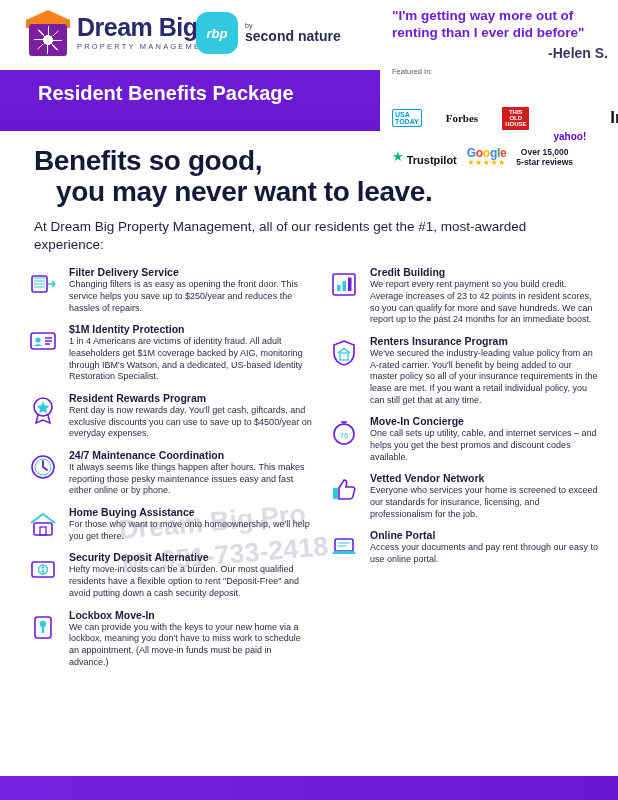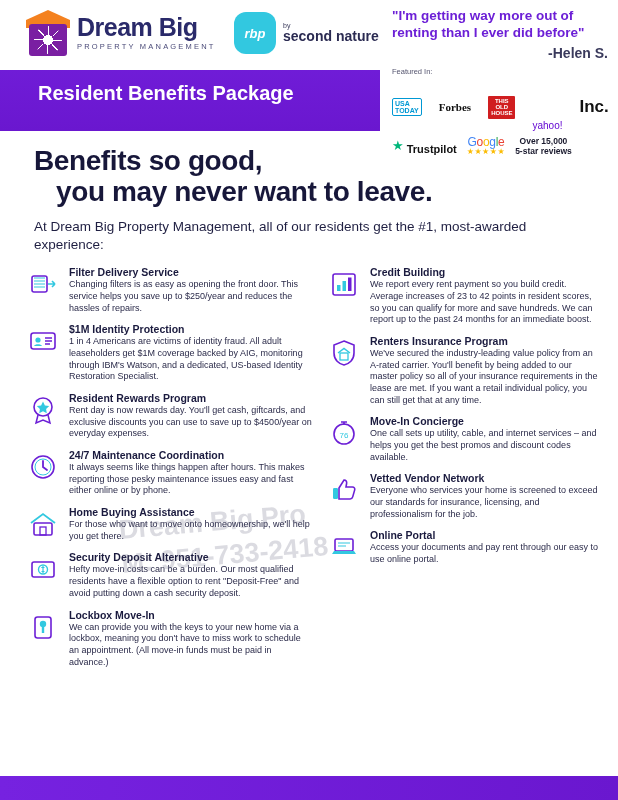--- a/index.html
+++ b/index.html
@@ -67,21 +67,21 @@
   }
   .db-text { line-height: 1; }
   .db-title {
     font-size: 25px; font-weight: bold; color: #2a2a6a; letter-spacing: -0.5px;
   }
   .db-sub {
     font-size: 7.5px; color: #4a4a78; letter-spacing: 2.2px; margin-top: 3px;
   }
   .rbp-logo {
     position: absolute; left: 196px; top: 12px;
-    display:flex; align-items:center; gap:7px;margin-left:38px;
+    display:flex; align-items:center; gap:7px;
   }
   .rbp-badge {
     width: 42px; height: 42px; background: #32c8e0;
     border-radius: 12px;
     display:flex; align-items:center; justify-content:center;
     color:#fff; font-size: 13px; font-weight: bold; font-style: italic;
   }
   .sn-text { line-height: 1.05; }
   .sn-by { font-size: 7px; color:#3b3b5c; }
   .sn-name { font-size: 14px; font-weight: bold; color:#2b2b52; }
@@ -96,36 +96,36 @@
     background: #ffffff;
     padding: 8px 10px 0 12px;
   }
   .quote {
     color: #6c1fd6; font-size: 13.5px; font-weight: bold; line-height: 1.25;
   }
   .quote-by {
     text-align: right; font-size: 14px; color: #3a3a5c; margin-top: 3px; font-weight:bold;
   }
   .featured-label {
-    font-size: 7.5px; color: #55556f; margin-top: 6px; margin-bottom: 8px;
-  }
-  .press-row { display:flex; align-items:center; gap:17px; margin-bottom: 5px; }
+    font-size: 7.5px; color: #55556f; margin-top: 6px; margin-bottom: 19px;
+  }
+  .press-row { display:flex; align-items:center; gap:24px; margin-bottom: 5px; }
   .usatoday { color:#0098d4; font-size:7px; font-weight:bold; line-height:1;
     border:1.5px solid #0098d4; padding:1px 2px; border-radius:2px;}
   .forbes { font-family:"Liberation Serif", serif; font-size:11px; font-weight:bold; color:#111; }
   .thisoldhouse { background:#d01e20; color:#fff; font-size:6px; font-weight:bold;
     padding:2px 3px; text-align:center; line-height:1.05; border-radius:1px;}
-  .yahoo { color:#5f01d1; font-size:10px; font-weight:normal;margin-top:36px; }
+  .yahoo { color:#5f01d1; font-size:10px; font-weight:bold;margin-top:36px; }
   .inc { font-family:Liberation Sans, sans-serif; font-size:17px; font-weight:bold; color:#111; }
   .rating-row { display:flex; align-items:flex-start; gap:10px; margin-top:2px; }
   .trustpilot { display:flex; align-items:center; gap:3px; }
   .tp-star { color:#00b67a; font-size:13px; line-height:1;}
   .tp-name { font-size:11px; font-weight:bold; color:#111;margin-top:7px; }
   .google-block { text-align:center; line-height:1; }
-  .google { font-size:12px; font-weight:normal; letter-spacing:-0.3px; }
+  .google { font-size:12px; font-weight:bold; letter-spacing:-0.3px; }
   .g-b{color:#4285F4}.g-r{color:#EA4335}.g-y{color:#FBBC05}.g-g{color:#34A853}
   .g-stars { color:#fbbc05; font-size:8px; letter-spacing:0.5px; }
   .reviews { font-size:8.5px; font-weight:bold; color:#1a1a2e; line-height:1.2; text-align:center;}
 
   
   .headline {
     padding: 14px 30px 0 34px;
   }
   .headline h1 {
     font-size: 28px; line-height: 1.12; color: #17173a; font-weight: bold;

